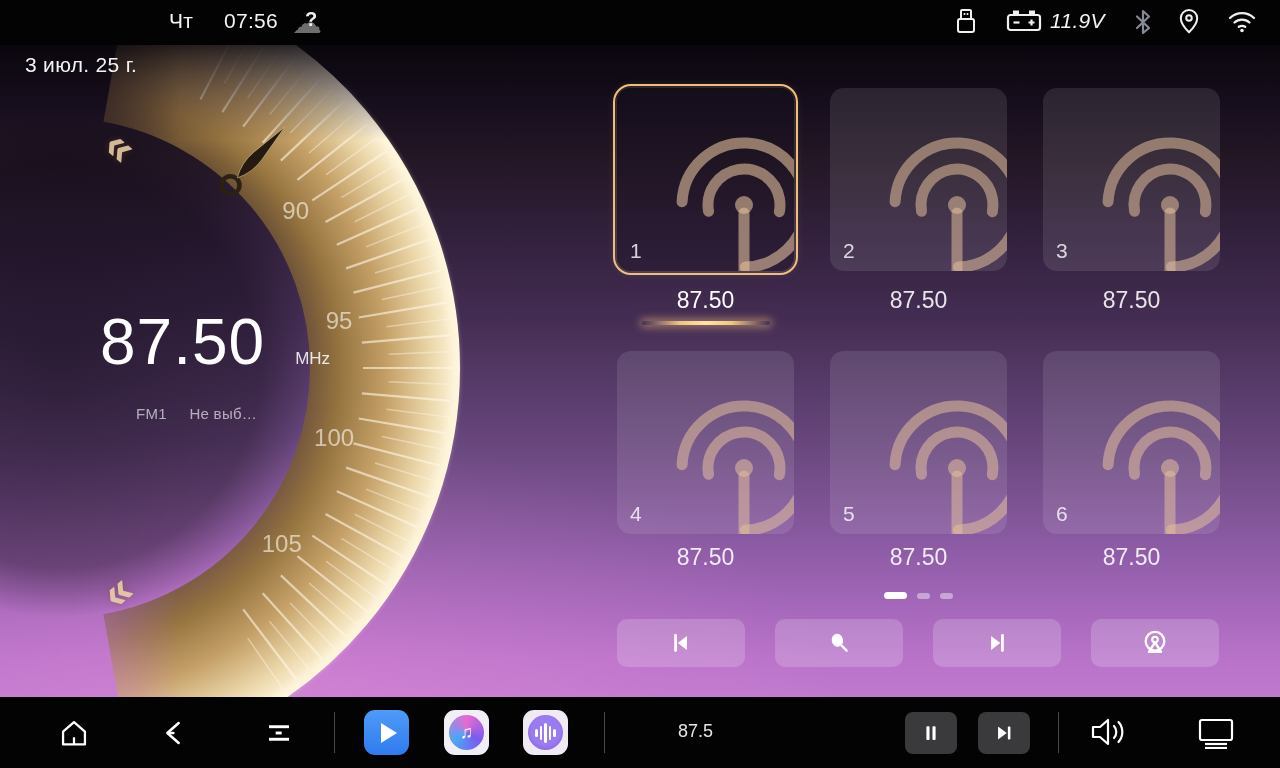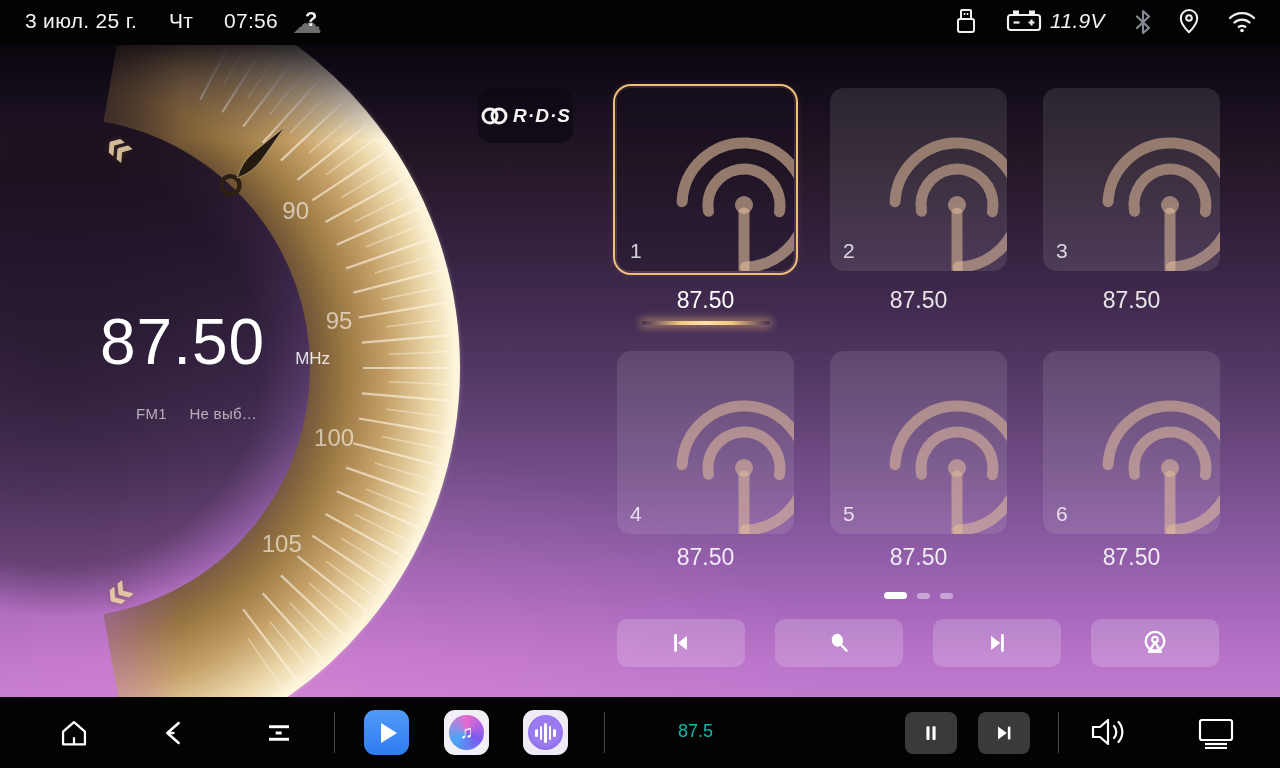--- a/index.html
+++ b/index.html
@@ -3,21 +3,21 @@
 <meta charset="utf-8">
 <style>
   * { margin:0; padding:0; box-sizing:border-box; }
   html,body { width:1280px; height:768px; overflow:hidden; background:#000; }
   body { font-family:"Liberation Sans", sans-serif; color:#fff; }
   #screen { position:relative; width:1280px; height:768px; overflow:hidden; }
 
   
   .status-bar { position:absolute; left:0; top:0; width:1280px; height:45px; background:#030303; z-index:30; }
   .status-bar .txt { position:absolute; top:9px; font-size:21px; color:#f3f3f3; letter-spacing:.3px; }
-  .sb-date { left:25px; }
+  .sb-date { left:25px;margin-top:44px; }
   .sb-day { left:169px; }
   .sb-time { left:224px; }
   .sb-weather { position:absolute; left:292px; top:6px; width:40px; height:32px; }
   .sb-weather .cloud { position:absolute; left:0; top:4px; font-size:30px; line-height:26px; color:#6e6e6e; }
   .sb-weather .qmark { position:absolute; left:13px; top:2px; font-size:20px; font-weight:bold; color:#efefef; }
   .sb-right-icon { position:absolute; top:7px; }
   .sb-usb { left:953px; }
   .sb-batt { left:1005px; }
   .sb-volt { left:1050px;font-style:italic; }
   .sb-bt { left:1131px; }
@@ -97,21 +97,21 @@
   .app-music .note { font-size:18px; color:#fff; }
   .app-eq { left:523px; background:#efeaf4; display:flex; align-items:center; justify-content:center; }
   .app-eq .disc { width:35px; height:35px; border-radius:50%;
     background:radial-gradient(circle at 50% 45%, #9b7bf0 0 55%, #7b57d8 100%); display:flex; align-items:center; justify-content:center; gap:2px; }
   .app-eq .bar { width:2.5px; background:#fff; border-radius:2px; }
   .album-art { position:absolute; left:621px; top:9px; width:42px; height:54px; border-radius:8px; cursor:pointer;
     background:
       radial-gradient(circle at 50% 60%, #2f8df5 0 3px, #0b1733 4px 6px, #ff8a1e 7px 10px, #24102f 11px 14px, rgba(160,60,220,.55) 15px 19px, transparent 20px),
       linear-gradient(120deg, #64149a 0%, #1b1040 40%, #2b1566 60%, #aezzz 0),
       linear-gradient(160deg, #5c1390, #140d33 55%, #7a1fae); }
-  .np-title { position:absolute; left:678px; top:24px; font-size:18px; color:#14b8a6; }
+  .np-title { position:absolute; left:678px; top:24px; font-size:18px; color:#e5e5e5; }
   .dark-btn { position:absolute; top:15px; width:52px; height:42px; border:none; border-radius:8px;
     background:#3a3a3c; display:flex; align-items:center; justify-content:center; cursor:pointer; }
   .btn-pause { left:905px; }
   .btn-next { left:978px; }
 
   svg { display:block; }
 </style>
 </head>
 <body>
 
@@ -264,27 +264,20 @@
 
     <div class="freq-block">
       <span class="freq-value">87.50</span>
       <span class="freq-unit">MHz</span>
     </div>
     <div class="band-row">
       <span>FM1</span>
       <span>Не выб…</span>
     </div>
 
-    <div class="rds-badge">
-      <svg width="30" height="22" viewBox="0 0 30 22">
-        <circle cx="10" cy="11" r="7" fill="none" stroke="#f4f4f4" stroke-width="3"></circle>
-        <circle cx="19" cy="11" r="7" fill="none" stroke="#f4f4f4" stroke-width="3"></circle>
-      </svg>
-      <span class="rds-text">R·D·S</span>
-    </div>
 
     <div class="preset-row row-1">
       <div class="tile selected">
         <svg class="tile-icon" viewBox="-85 -80 170 180">
           <g stroke="rgba(225,190,155,.6)" fill="none" stroke-linecap="round">
             <circle cx="0" cy="0" r="62" stroke-width="11" stroke-dasharray="287 103" transform="rotate(-177)"></circle>
             <circle cx="0" cy="0" r="36" stroke-width="11" stroke-dasharray="126 101" transform="rotate(-190)"></circle>
             <line x1="0" y1="8" x2="0" y2="98" stroke-width="11"></line>
           </g>
           <circle cx="0" cy="0" r="9" fill="rgba(225,190,155,.6)"></circle>

